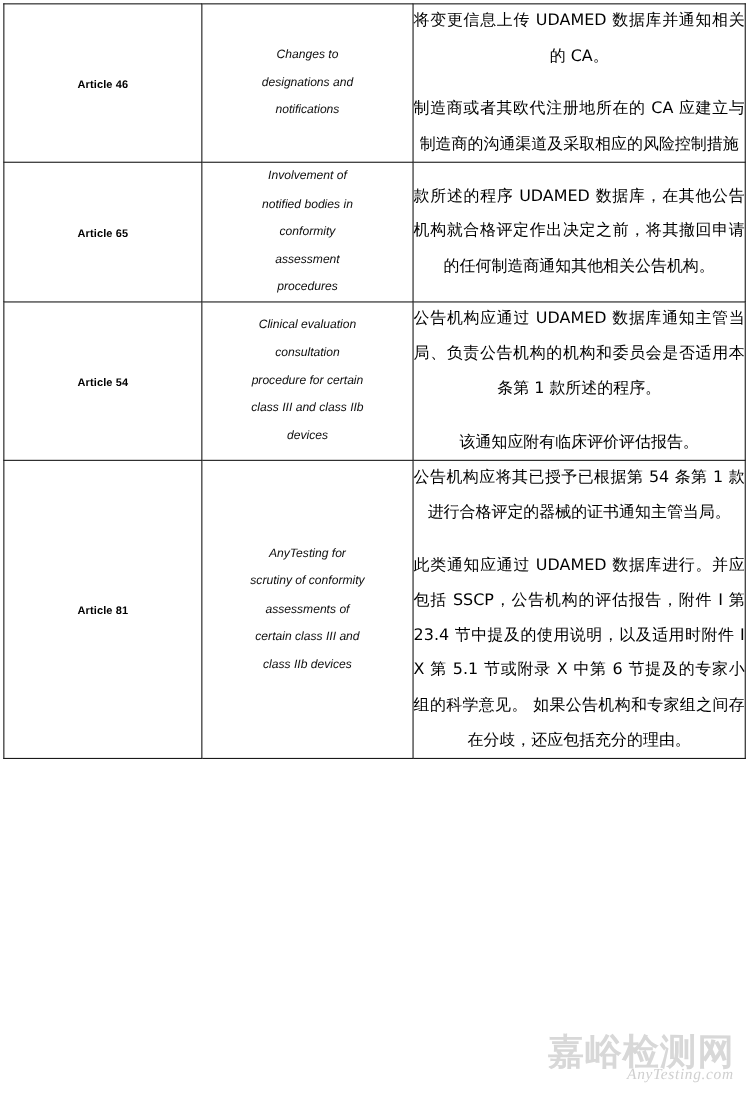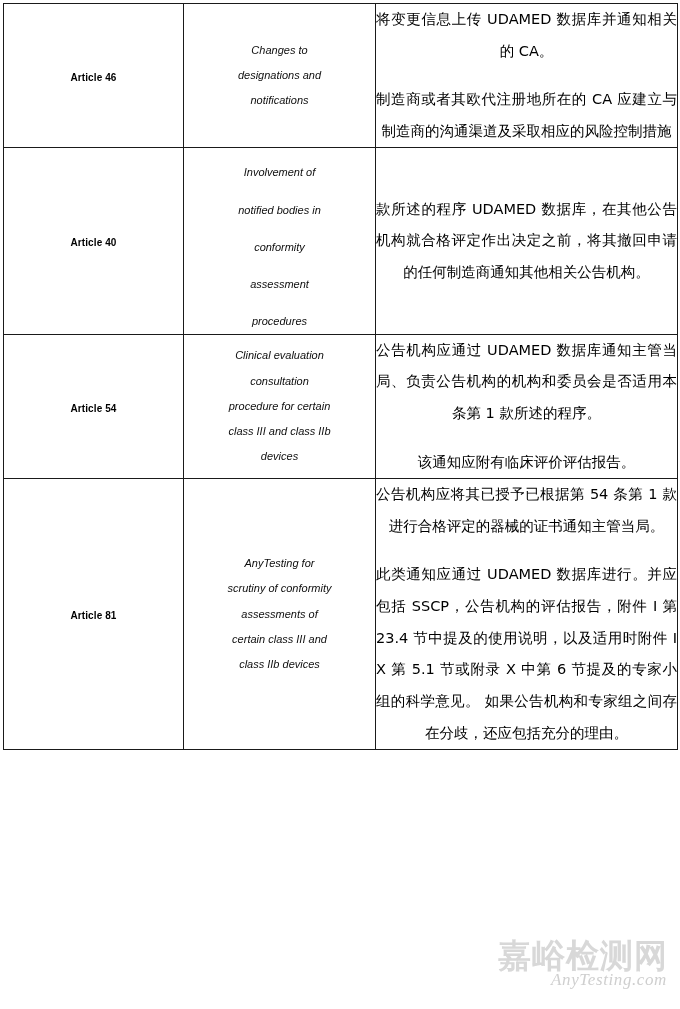--- a/index.html
+++ b/index.html
@@ -80,21 +80,21 @@
   .content-para:last-child {
     margin-bottom: 0;
   }
   .content-para.single-line {
     text-align: center;
     text-align-last: center;
   }
 
   
   .row-46 .title-text { line-height: 2.3; }
-  .row-53 .title-text { line-height: 2.28; margin-top: 12px; }
+  .row-53 .title-text { line-height: 2.28; }
   .row-54 .title-text { line-height: 2.3; }
   .row-55 .title-text { line-height: 2.3; }
 
   .row-46 .content-cell { padding-top: 4px; padding-bottom: 6px; margin-top: 31px; }
   .row-53 .content-cell { padding-top: 6px; }
   .row-54 .content-cell { padding-top: 6px; }
   .row-55 .content-cell { padding-top: 6px; }
 
   
   #watermark {
@@ -117,21 +117,21 @@
     color: #d8d8d8;
     white-space: nowrap;
     line-height: 1;
   }
   #watermark .wm-en {
     position: absolute;
     right: 3px;
     top: 32px;
     font-family: "Liberation Serif", serif;
     font-style: italic;
-    font-size: 17px;
+    font-size: 14px;
     letter-spacing: 0.6px;
     color: #cfcfcf;
     white-space: nowrap;
     line-height: 1;
   }
 </style>
 </head>
 <body>
 
 <table id="doc-table">
@@ -152,21 +152,21 @@
         <span class="title-text">notifications</span>
       </td>
       <td class="content-cell">
         <p class="content-para">将变更信息上传 UDAMED 数据库并通知相关的 CA。</p>
         <p class="content-para">制造商或者其欧代注册地所在的 CA 应建立与制造商的沟通渠道及采取相应的风险控制措施</p>
       </td>
     </tr>
 
     <tr class="row-53">
       <td class="article-cell">
-        <span class="article-label">Article 40</span>
+        <span class="article-label">Article 65</span>
       </td>
       <td class="title-cell">
         <span class="title-text">Involvement of</span>
         <span class="title-text">notified bodies in</span>
         <span class="title-text">conformity</span>
         <span class="title-text">assessment</span>
         <span class="title-text">procedures</span>
       </td>
       <td class="content-cell">
         <p class="content-para">款所述的程序 UDAMED 数据库，在其他公告机构就合格评定作出决定之前，将其撤回申请的任何制造商通知其他相关公告机构。</p>

